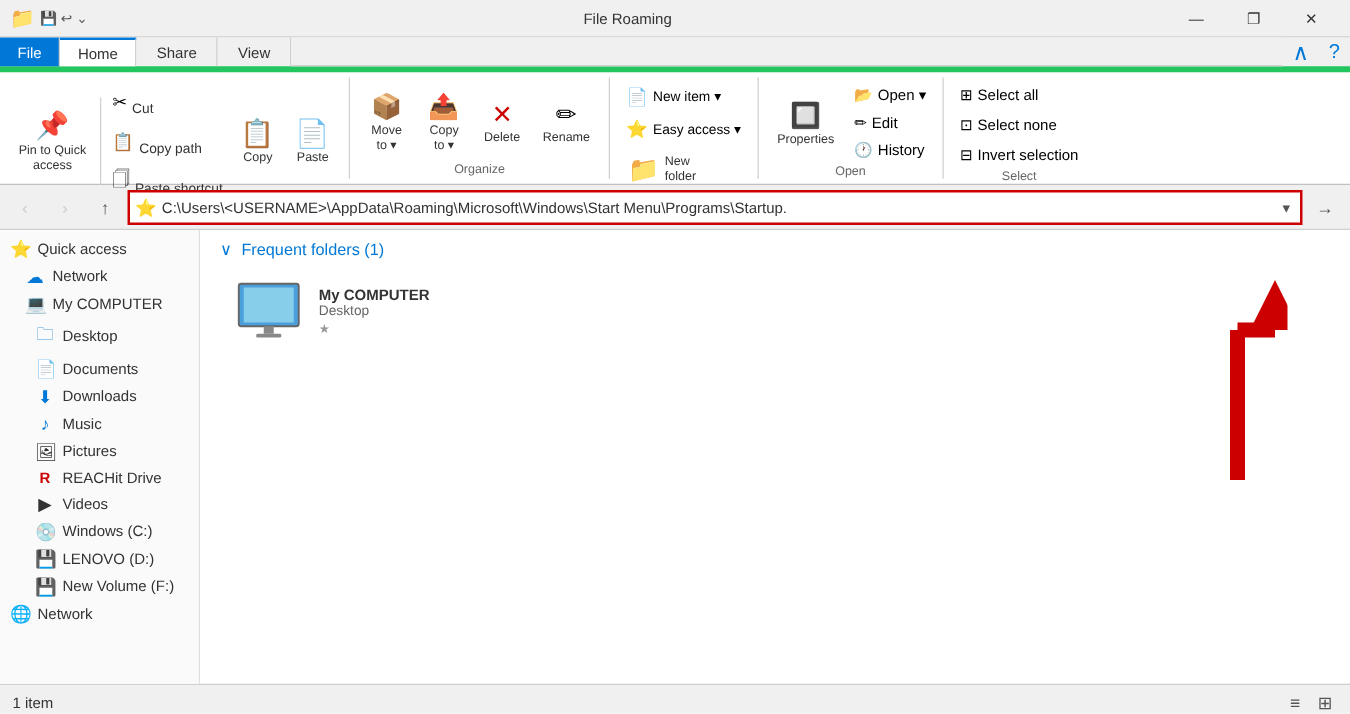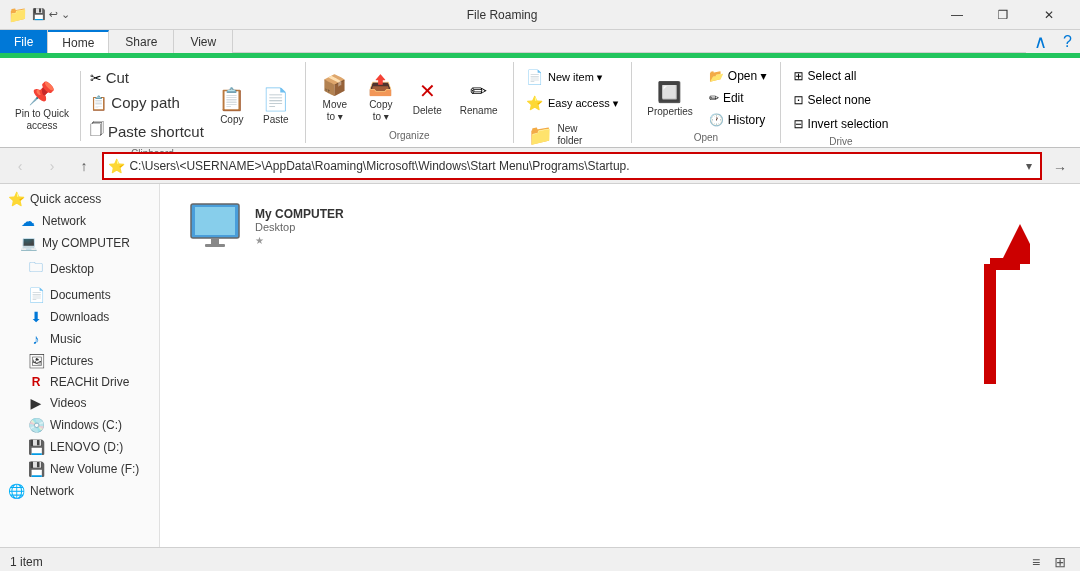--- a/index.html
+++ b/index.html
@@ -23,21 +23,21 @@
     .ribbon-group { display: flex; flex-direction: column; align-items: center; border-right: 1px solid #d0d0d0; padding: 4px 8px; }
     .ribbon-group-items { display: flex; align-items: center; gap: 2px; flex: 1; }
     .ribbon-group-label { font-size: 10px; color: #666; margin-top: 2px; }
 
     .ribbon-btn { display: flex; flex-direction: column; align-items: center; padding: 4px 6px; cursor: pointer; border: 1px solid transparent; border-radius: 2px; min-width: 40px; }
     .ribbon-btn .icon { width: 28px; height: 28px; display: flex; align-items: center; justify-content: center; font-size: 20px; }
     .ribbon-btn .label { font-size: 10px; text-align: center; color: #333; line-height: 1.2; }
 
     .ribbon-btn-small { display: flex; align-items: center; gap: 4px; padding: 2px 4px; cursor: pointer; border: 1px solid transparent; border-radius: 2px; white-space: nowrap; }
     .ribbon-btn-small .icon-s { font-size: 14px; }
-    .ribbon-btn-small .label-s { font-size: 15px; color: #333; }
+    .ribbon-btn-small .label-s { font-size: 11px; color: #333; margin-top: 12px; }
 
     .delete-btn .icon { color: #cc0000; }
 
     
     .nav-bar { display: flex; align-items: center; height: 36px; background: #f0f0f0; border-bottom: 1px solid #d0d0d0; padding: 0 6px; gap: 4px; }
     .nav-btn { width: 28px; height: 28px; border: none; background: transparent; cursor: pointer; font-size: 14px; color: #555; display: flex; align-items: center; justify-content: center; border-radius: 2px; }
     .nav-btn.disabled { color: #ccc; cursor: default; }
     .address-bar-wrap { flex: 1; display: flex; align-items: center; border: 2px solid #0078d7; background: #fff; height: 28px; padding: 0 4px; }
     .address-icon { color: #f5a623; font-size: 14px; margin-right: 4px; }
     .address-input { border: none; outline: none; flex: 1; font-size: 12px; color: #333; background: transparent; }
@@ -214,21 +214,21 @@
       </div>
       <div class="ribbon-btn-small">
         <span>⊡</span>
         <span>Select none</span>
       </div>
       <div class="ribbon-btn-small">
         <span>⊟</span>
         <span>Invert selection</span>
       </div>
     </div>
-    <div class="ribbon-group-label">Drive</div>
+    <div class="ribbon-group-label">Select</div>
   </div>
 
 </div>
 
 <div class="nav-bar">
   <button class="nav-btn disabled">‹</button>
   <button class="nav-btn disabled">›</button>
   <button class="nav-btn">↑</button>
   <div class="address-bar-wrap" style="border:2px solid #cc0000;">
     <span class="address-icon">⭐</span>
@@ -293,20 +293,24 @@
       <span class="si-icon">💾</span>
       <span class="si-label">New Volume (F:)</span>
     </div>
     <div class="sidebar-item">
       <span class="si-icon" style="color:#0078d7;">🌐</span>
       <span class="si-label">Network</span>
     </div>
   </div>
 
   <div class="content" style="position:relative;">
+    <div class="section-header">
+      <span style="color:#0078d7;">∨</span>
+      <span style="margin-left:4px;">Frequent folders (1)</span>
+    </div>
 
     <div class="folder-item">
       <div class="folder-icon">
 
         <svg width="56" height="48" viewBox="0 0 56 48">
           <rect x="4" y="2" width="48" height="34" rx="2" fill="#4a9eda" stroke="#666" stroke-width="1.5"></rect>
           <rect x="8" y="5" width="40" height="28" fill="#87ceeb"></rect>
           <rect x="24" y="36" width="8" height="6" fill="#888"></rect>
           <rect x="18" y="42" width="20" height="3" rx="1" fill="#888"></rect>
         </svg>

